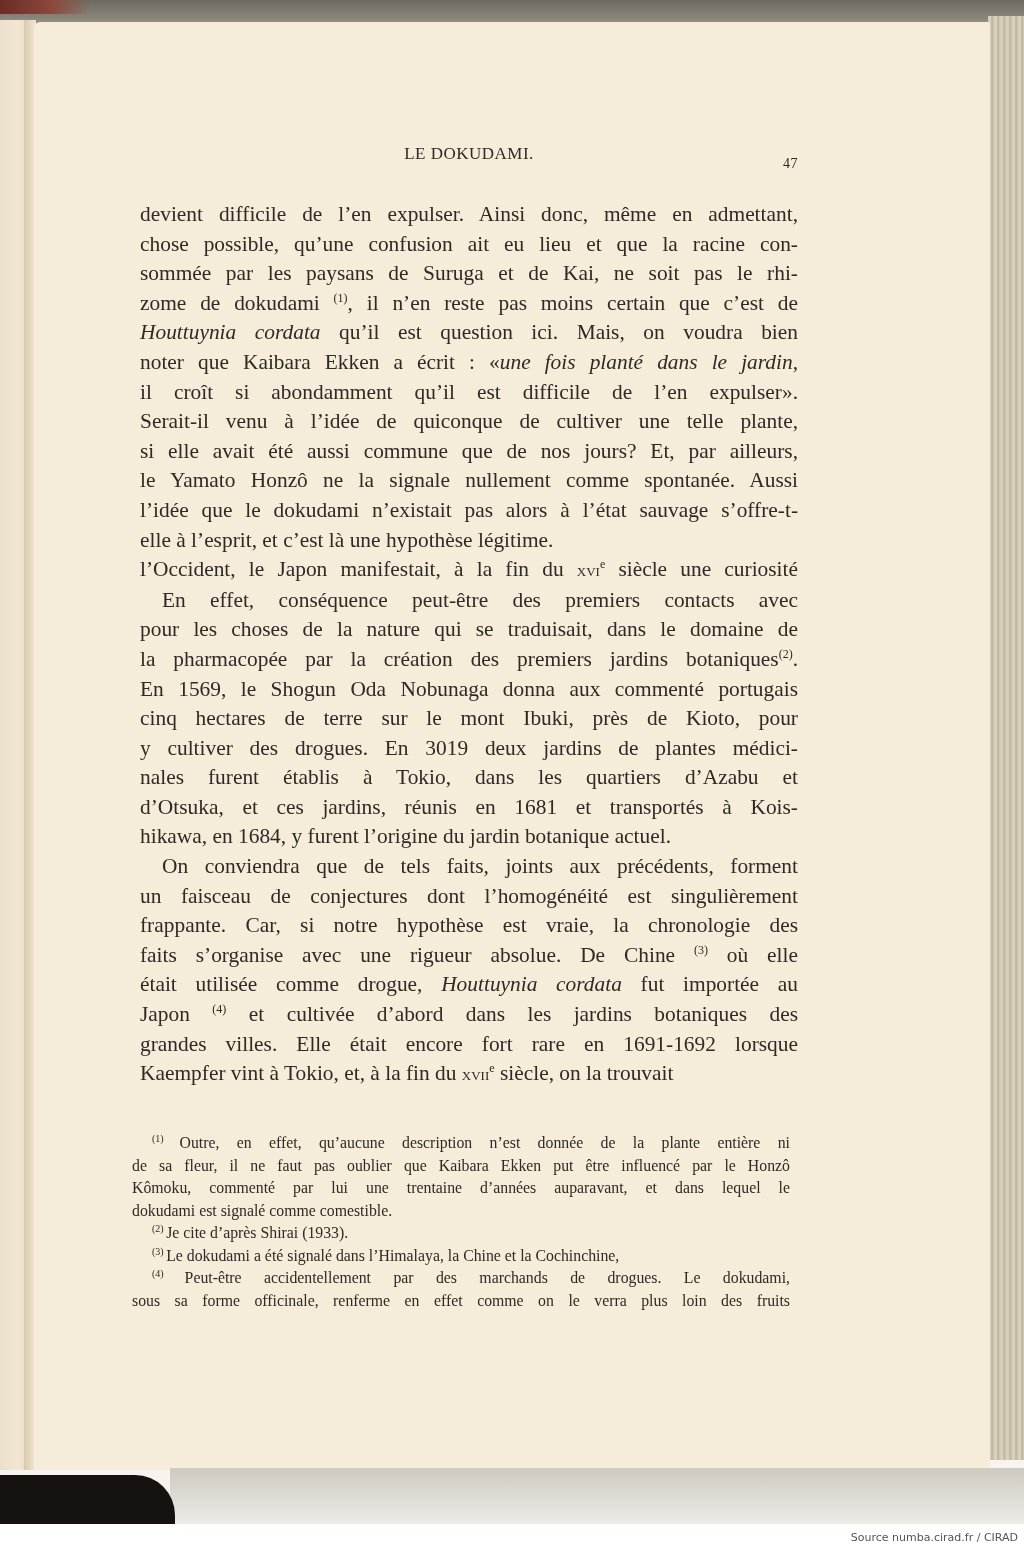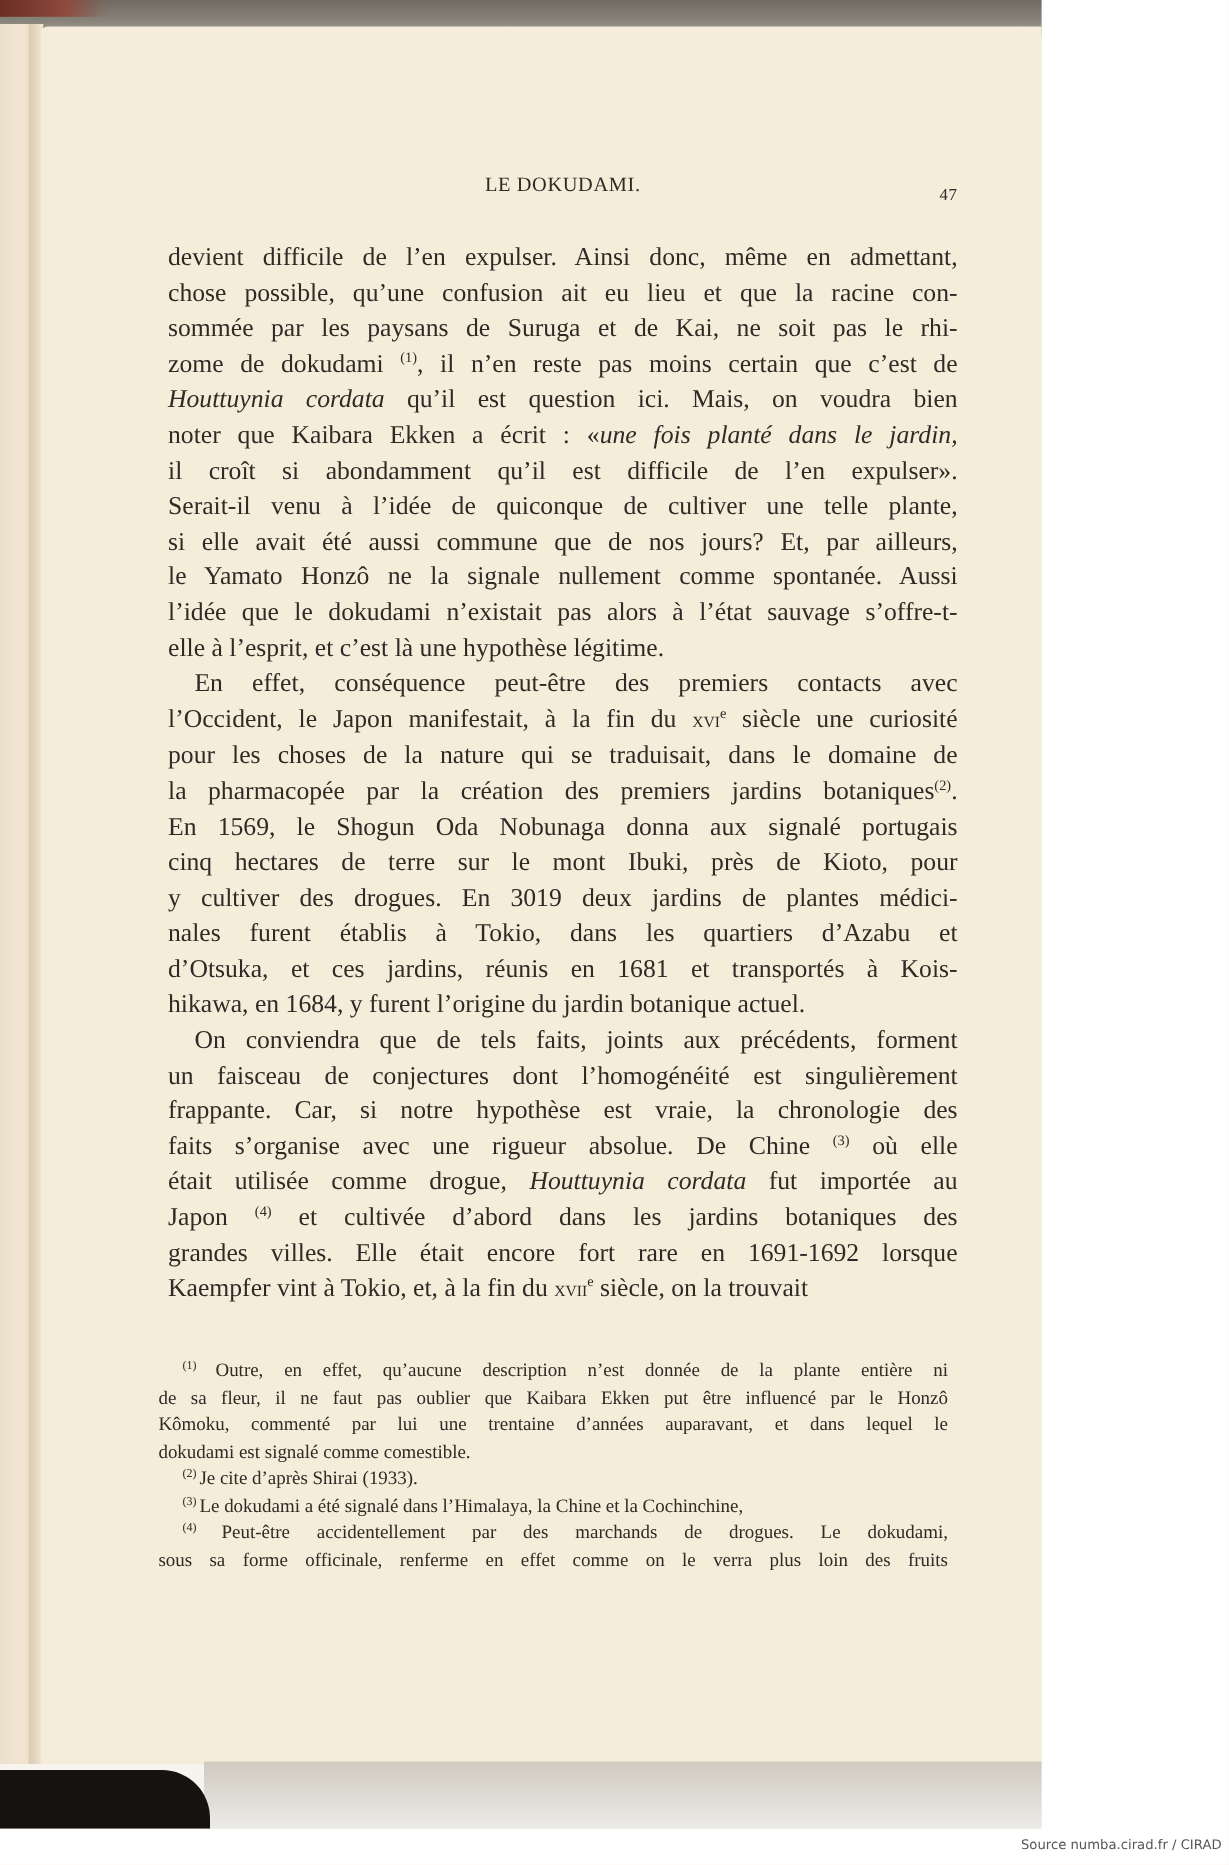--- a/index.html
+++ b/index.html
@@ -2,21 +2,21 @@
 <html><head>
   <meta charset="utf-8">
   <style>
     html, body { margin: 0; padding: 0; }
     body {
       width: 1024px; height: 1554px; position: relative; overflow: hidden;
       background: #ffffff;
       font-family: "DejaVu Serif", serif;
     }
     .scan {
-      position: absolute; left: 0; top: 0; width: 868px; height: 1524px;
+      position: absolute; left: 0; top: 0; width: 1024px; height: 1524px;
       background: #f7f3ee; overflow: hidden;
     }
     .top-edge {
       position: absolute; left: 0; top: 0; width: 1024px; height: 30px;
       background: linear-gradient(#6e6a62, #8a857b 60%, #a9a397);
     }
     .top-edge .red {
       position: absolute; left: 0; top: 0; width: 90px; height: 14px;
       background: linear-gradient(90deg, #6a2c24, #8d4a3d 60%, transparent);
     }
@@ -116,25 +116,25 @@
           <span class="line"><span class="it">Houttuynia cordata</span> qu’il est question ici. Mais, on voudra bien</span>
           <span class="line">noter que Kaibara Ekken a écrit : «<span class="it">une fois planté dans le jardin,</span></span>
           <span class="line">il croît si abondamment qu’il est difficile de l’en expulser».</span>
           <span class="line">Serait-il venu à l’idée de quiconque de cultiver une telle plante,</span>
           <span class="line">si elle avait été aussi commune que de nos jours? Et, par ailleurs,</span>
           <span class="line">le Yamato Honzô ne la signale nullement comme spontanée. Aussi</span>
           <span class="line">l’idée que le dokudami n’existait pas alors à l’état sauvage s’offre-t-</span>
           <span class="line last">elle à l’esprit, et c’est là une hypothèse légitime.</span>
         </p>
       <p id="para2" class="indent" style="text-indent: 0px;">
+          <span class="line">l’Occident, le Japon manifestait, à la fin du <span class="sc">xvi</span><sup class="fn">e</sup> siècle une curiosité</span>
           <span class="line" style="text-indent: 22px;">En effet, conséquence peut-être des premiers contacts avec</span>
-          <span class="line">l’Occident, le Japon manifestait, à la fin du <span class="sc">xvi</span><sup class="fn">e</sup> siècle une curiosité</span>
           <span class="line">pour les choses de la nature qui se traduisait, dans le domaine de</span>
           <span class="line">la pharmacopée par la création des premiers jardins botaniques<sup class="fn">(2)</sup>.</span>
-          <span class="line">En 1569, le Shogun Oda Nobunaga donna aux signalé portugais</span>
+          <span class="line">En 1569, le Shogun Oda Nobunaga donna aux commenté portugais</span>
           <span class="line">cinq hectares de terre sur le mont Ibuki, près de Kioto, pour</span>
           <span class="line">y cultiver des drogues. En 3019 deux jardins de plantes médici-</span>
           <span class="line">nales furent établis à Tokio, dans les quartiers d’Azabu et</span>
           <span class="line">d’Otsuka, et ces jardins, réunis en 1681 et transportés à Kois-</span>
           <span class="line last">hikawa, en 1684, y furent l’origine du jardin botanique actuel.</span>
         </p>
       <p id="para3" class="indent" style="text-indent: 0px;">
           <span class="line" style="text-indent: 22px;">On conviendra que de tels faits, joints aux précédents, forment</span>
           <span class="line">un faisceau de conjectures dont l’homogénéité est singulièrement</span>
           <span class="line">frappante. Car, si notre hypothèse est vraie, la chronologie des</span>

